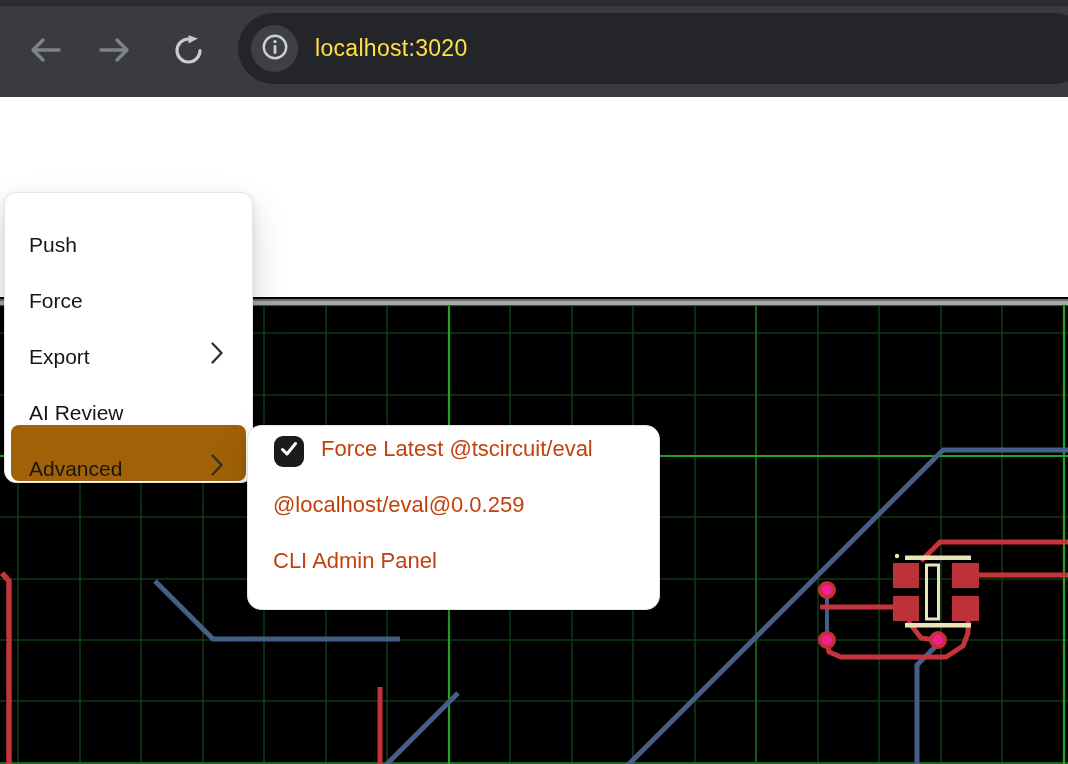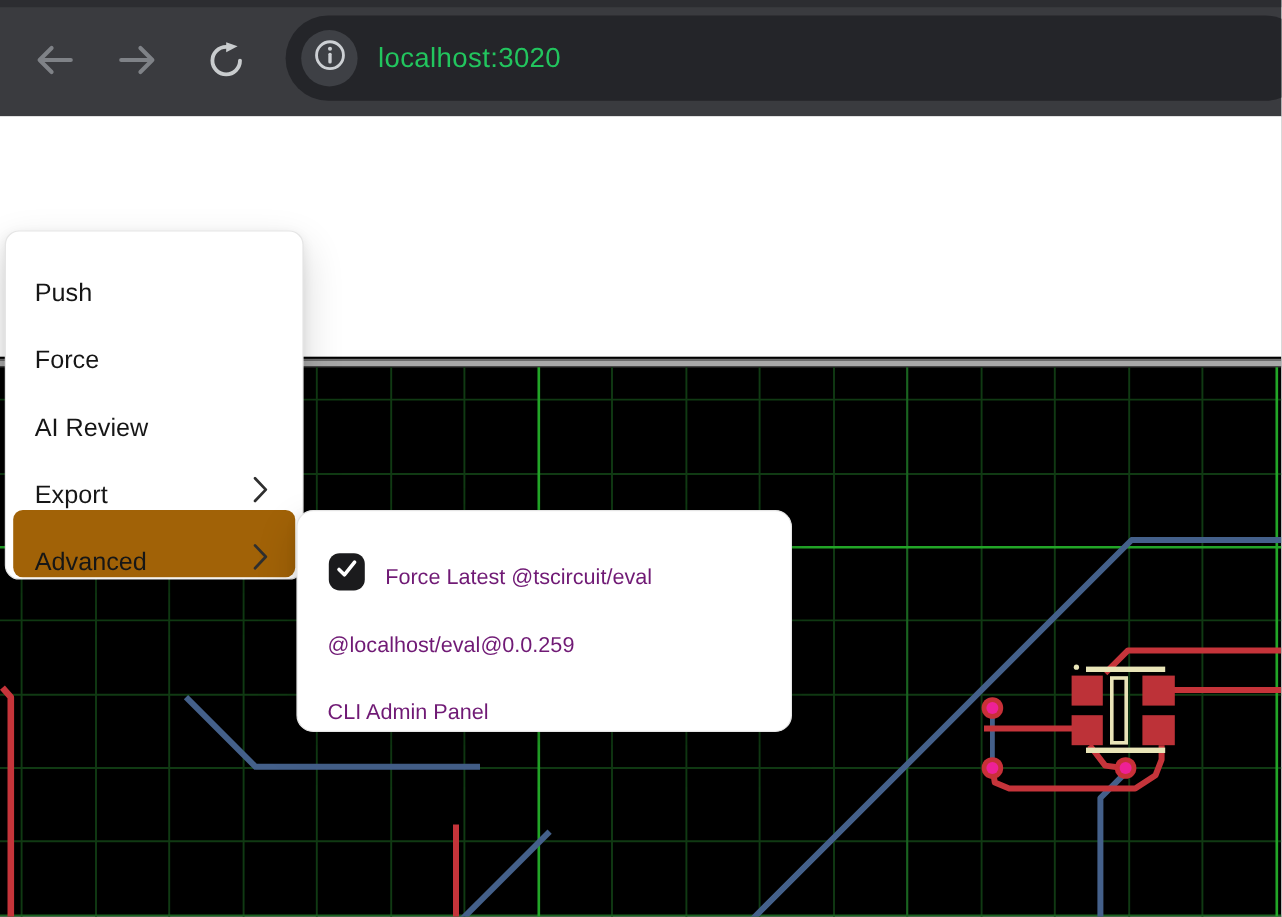--- a/index.html
+++ b/index.html
@@ -12,36 +12,36 @@
   
   .toolbar{position:absolute;left:0;top:0;width:1068px;height:97px;background:#3a3b3f;}
   .toolbar-topstrip{position:absolute;left:0;top:0;width:100%;height:6px;background:#2c2d31;}
   .nav-btn{position:absolute;top:28px;width:44px;height:44px;display:flex;align-items:center;justify-content:center;border-radius:50%;cursor:pointer;}
   .nav-btn svg{display:block;}
   .btn-back{left:23px;}
   .btn-forward{left:93px;}
   .btn-reload{left:166px;}
   .url-pill{position:absolute;left:238px;top:13px;width:852px;height:71px;border-radius:36px;background:#242529;display:flex;align-items:center;}
   .info-chip{width:47px;height:47px;margin-left:13px;border-radius:50%;background:#3e4045;display:flex;align-items:center;justify-content:center;flex:0 0 auto;cursor:pointer;}
-  .url-text{margin-left:17px;font-size:23px;color:#22c55e;letter-spacing:.3px;white-space:nowrap;}
+  .url-text{margin-left:17px;font-size:23px;color:#fde047;letter-spacing:.3px;white-space:nowrap;}
   
   .page{position:absolute;left:0;top:97px;width:1068px;height:667px;background:#ffffff;}
   .file-trigger{position:absolute;left:43px;top:136px;font-size:21px;font-weight:600;color:#0d0d0d;cursor:pointer;}
   .pcb-canvas{position:absolute;left:0;top:200px;width:1068px;height:564px;}
   .pcb-canvas svg{display:block;}
   
   .menu{position:absolute;background:#fff;border:1px solid #e5e5e5;
     box-shadow:0 14px 34px rgba(0,0,0,.16),0 3px 10px rgba(0,0,0,.08);}
   .file-menu{left:4px;top:192px;width:249px;height:291px;border-radius:12px;padding-top:8px;z-index:5;}
   .menu-item{height:56px;margin:0 6px;padding:0 22px 0 18px;display:flex;align-items:flex-end;justify-content:space-between;font-size:21px;color:#161616;border-radius:8px;cursor:pointer;}
   .menu-item.highlighted{background:#a16207;gap:18px;}
   .chev{flex:0 0 auto;}
   
   .submenu{left:247px;top:425px;width:413px;height:185px;border-radius:14px;padding-top:10px;z-index:6;}
-  .sub-item{height:56px;display:flex;align-items:flex-end;font-size:18px;color:#701a75;padding-left:25px;cursor:pointer;}
+  .sub-item{height:56px;display:flex;align-items:flex-start;font-size:22px;color:#c2410c;padding-left:25px;cursor:pointer;}
   .checkbox{width:30px;height:31px;border-radius:9px;background:#1b1b1d;display:flex;align-items:center;justify-content:center;margin-right:17px;flex:0 0 auto;cursor:pointer;}
   .sub-item.first{padding-left:26px;}
 </style>
 </head>
 <body>
 
 <div id="stage">
 
   <div class="toolbar">
     <div class="toolbar-topstrip"></div>
@@ -159,29 +159,29 @@
   </div>
 
   <div class="menu file-menu">
     <div class="menu-item">
       <span>Push</span>
     </div>
     <div class="menu-item">
       <span>Force</span>
     </div>
     <div class="menu-item">
-      <span>AI Review</span>
-    </div>
-    <div class="menu-item">
       <span>Export</span>
       <span class="chev">
         <svg width="13" height="22" viewBox="0 0 13 22">
             <path d="M1.5 1.5 L10.5 11 L1.5 20.5" fill="none" stroke="#2f2f2f" stroke-width="2.3" stroke-linecap="round" stroke-linejoin="round"></path>
           </svg>
       </span>
+    </div>
+    <div class="menu-item">
+      <span>AI Review</span>
     </div>
     <div class="menu-item highlighted">
       <span>Advanced</span>
       <span class="chev">
         <svg width="13" height="22" viewBox="0 0 13 22">
             <path d="M1.5 1.5 L10.5 11 L1.5 20.5" fill="none" stroke="#2f2f2f" stroke-width="2.3" stroke-linecap="round" stroke-linejoin="round"></path>
           </svg>
       </span>
     </div>
   </div>

